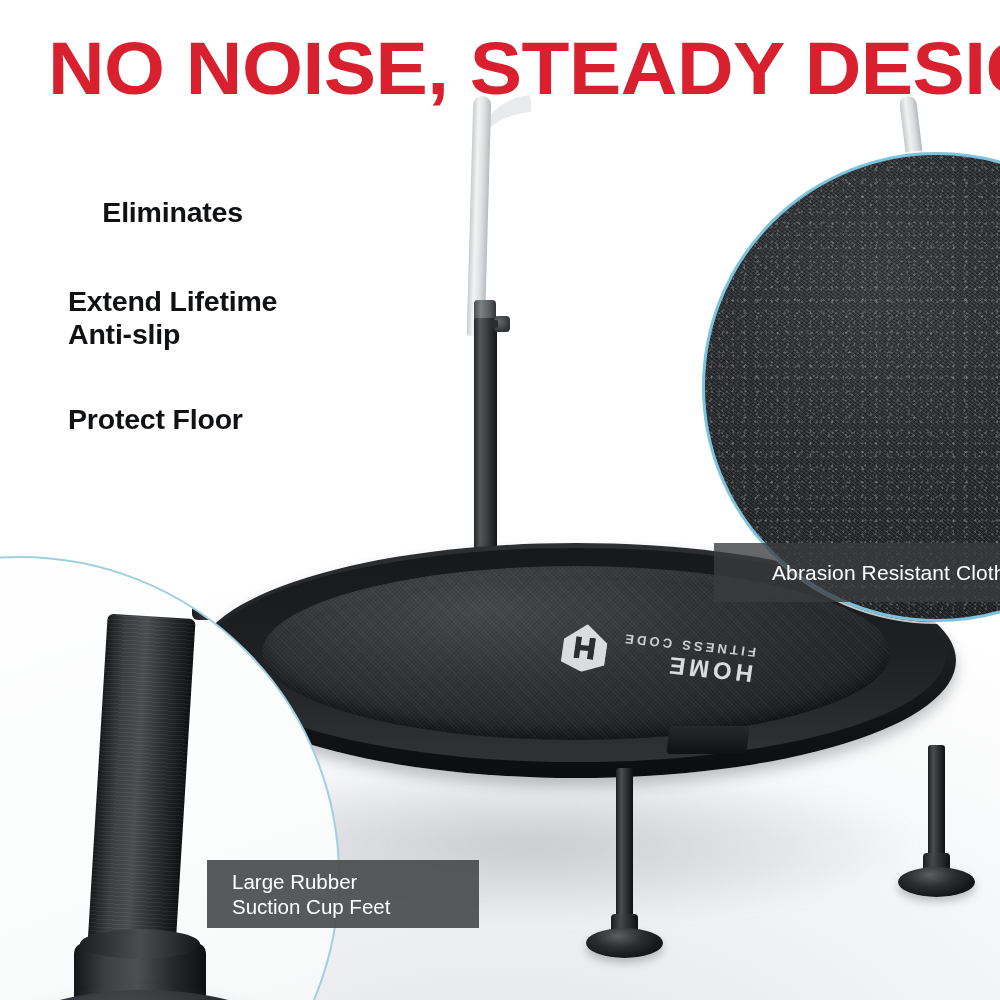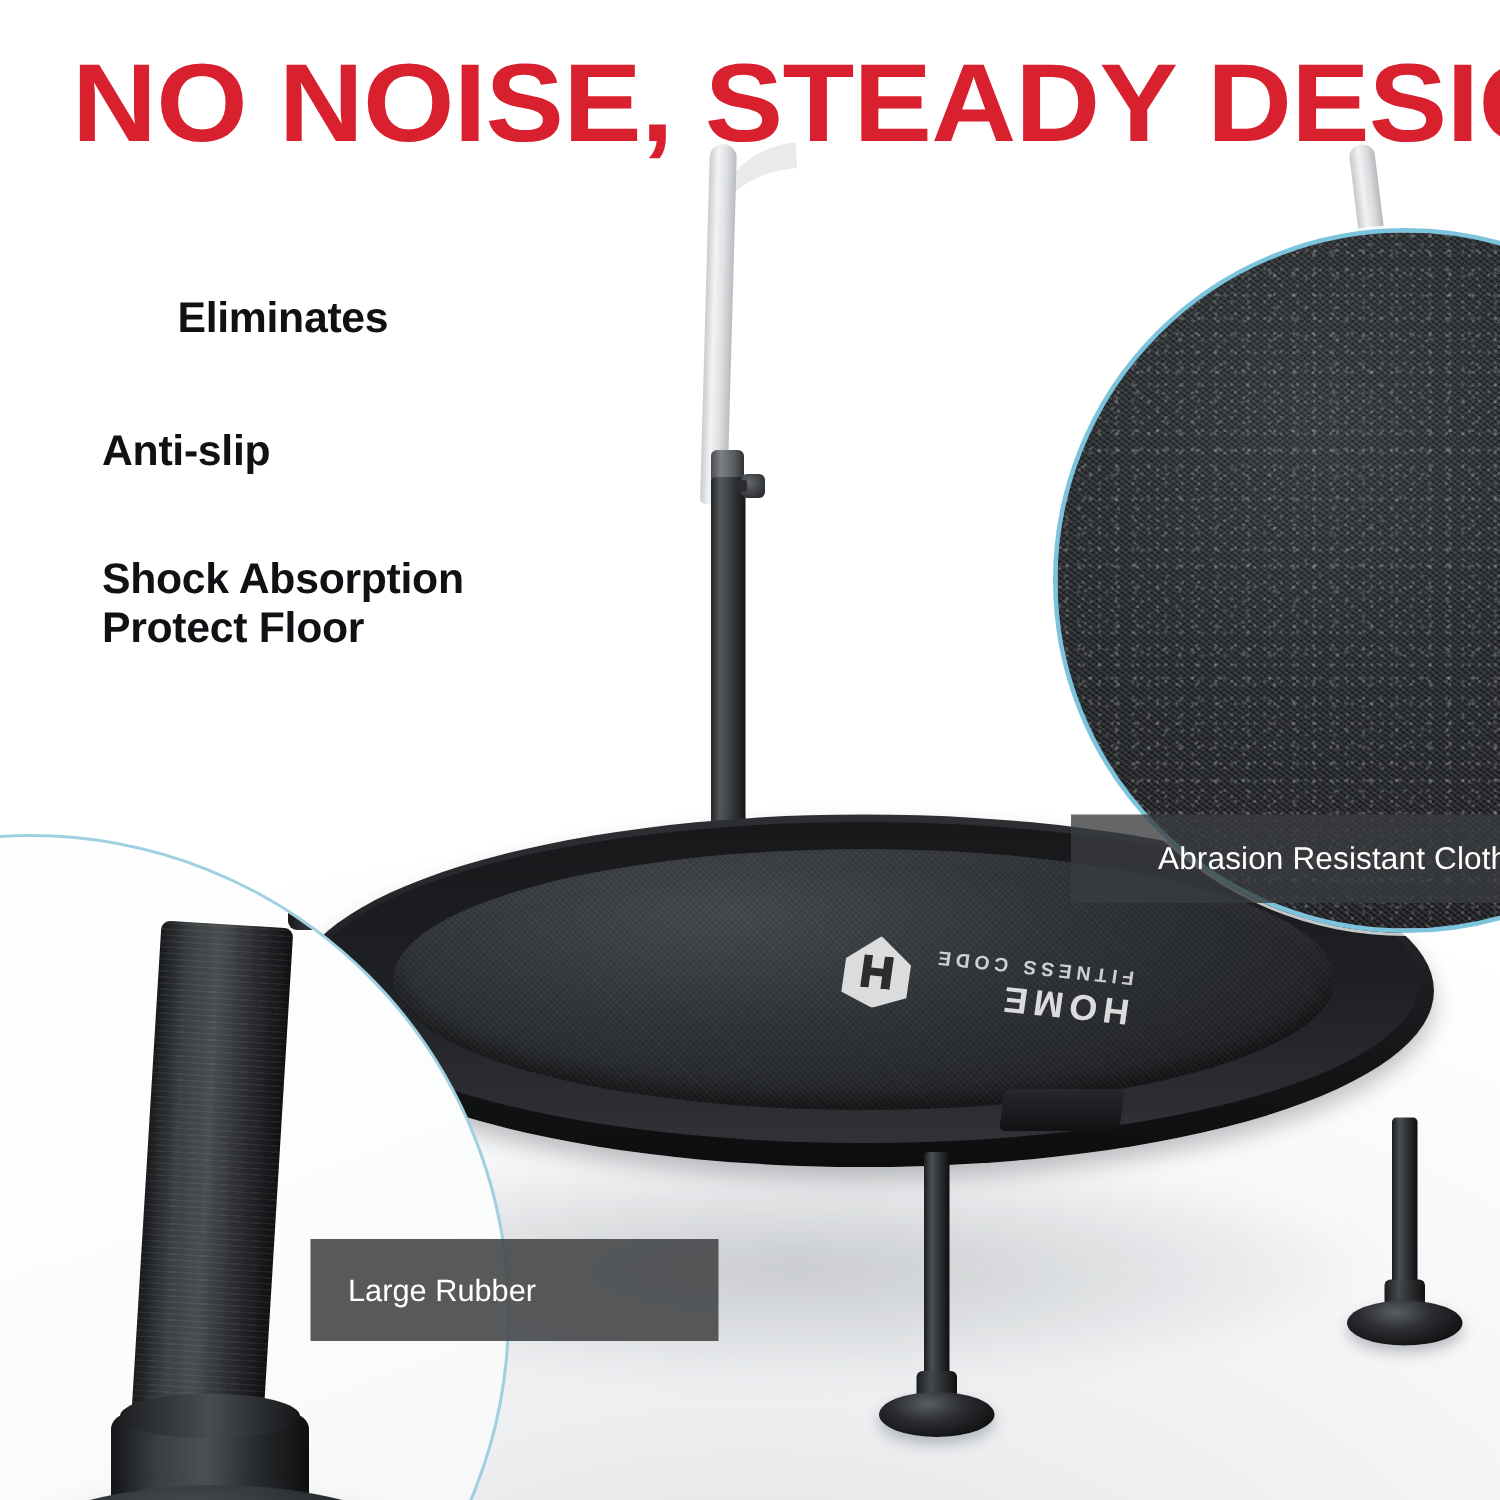--- a/index.html
+++ b/index.html
@@ -354,21 +354,21 @@
     background:rgba(58,60,63,.78);
     display:flex; align-items:center;
     padding-left:58px;
     z-index:34;
   }
   .label-cloth .txt {
     color:#ffffff; font-size:21px; font-weight:normal; white-space:nowrap;
     letter-spacing:.1px;
   }
   .label-foot {
-    position:absolute; left:207px; top:826px;
+    position:absolute; left:207px; top:860px;
     width:272px; height:68px;
     background:rgba(74,76,79,.93);
     display:flex; flex-direction:column; justify-content:center;
     padding-left:25px;
     z-index:34;
   }
   .label-foot .txt {
     color:#ffffff; font-size:20.5px; line-height:25px; white-space:nowrap;
   }
 </style>
@@ -382,25 +382,25 @@
 
   <div class="headline" style="color: rgb(216, 32, 47);">NO NOISE, STEADY DESIGN</div>
 
   <div class="features">
 
     <div class="feature f1">
       <span class="line">Eliminates</span>
     </div>
 
     <div class="feature f2">
+      <span class="line">Extend Lifetime</span>
       <span class="line">Anti-slip</span>
     </div>
 
     <div class="feature f3">
-      <span class="line">Shock Absorption</span>
       <span class="line">Protect Floor</span>
     </div>
 
   </div>
 
   <div class="tramp">
 
     <div class="bar-curve-l"></div>
     <div class="bar-upper-l"></div>
     <div class="bar-upper-r"></div>
@@ -468,15 +468,16 @@
       <div class="mini-cup"></div>
     </div>
   </div>
 
   <div class="label-cloth">
     <span class="txt">Abrasion Resistant Cloth</span>
   </div>
 
   <div class="label-foot">
     <span class="txt">Large Rubber</span>
+    <span class="txt">Suction Cup Feet</span>
   </div>
 
 </div>
 
 </body></html>

